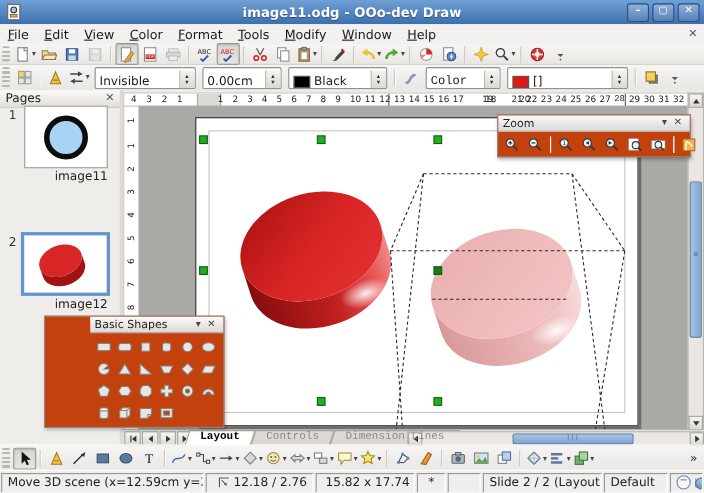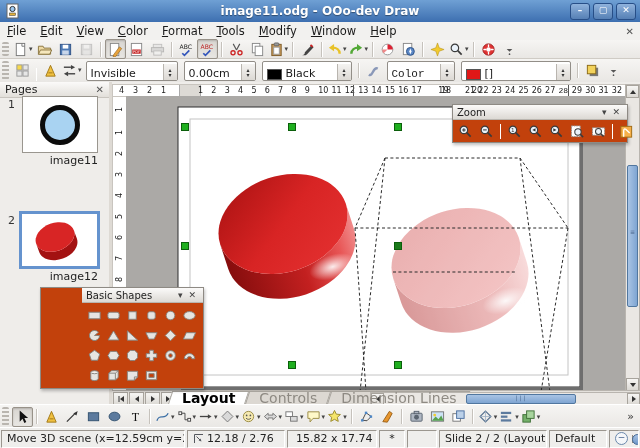--- a/index.html
+++ b/index.html
@@ -73,21 +73,21 @@
   .sb .thumb{position:absolute;background:linear-gradient(90deg,#A9C4E4,#7FA5D2);border:1px solid #51779F;border-radius:2px;}
   #hsb-thumb{background:linear-gradient(#A9C4E4,#7FA5D2);}
   .gripdots{font-size:6px;color:#47648B;line-height:4px;text-align:center;}
   .tri{width:0;height:0;}
   
   #tabrow{position:absolute;left:0;top:308px;width:528px;height:14px;background:#E4E1DC;border-top:1px solid #B9B5AF;}
   .tnav{position:absolute;top:1px;display:flex;}
   .tnav .nbtn{width:13px;height:12px;background:linear-gradient(#F7F6F4,#DBD8D3);border:1px solid #A8A49D;margin-right:1px;
     display:flex;align-items:center;justify-content:center;}
   #tabs{position:absolute;left:58px;top:0;height:14px;display:flex;}
-  .tab{position:relative;height:14px;padding:0 12px;line-height:14px;font-size:14px;color:#8E8A83;}
+  .tab{position:relative;height:14px;padding:0 12px;line-height:14px;font-size:10px;color:#8E8A83;font-family:Liberation Mono, monospace;}
   .tab::before{content:"";position:absolute;inset:0;transform:skewX(-18deg);background:#DCD8D2;border:1px solid #A8A49D;border-bottom:none;z-index:0;}
   .tab.active{color:#000;font-weight:bold;}
   .tab.active::before{background:#FFFFFF;}
   .tab span{position:relative;z-index:1;}
   
   .palette{position:absolute;background:#c2410c;border:1px solid #8E8A84;box-shadow:1px 2px 3px rgba(0,0,0,.25);z-index:30;}
   .palette .ptitle{height:14px;background:linear-gradient(#FBFAF9,#DCD9D4);border-bottom:1px solid #B9B5AF;
     display:flex;align-items:center;padding:0 4px;font-size:10px;color:#222;}
   .palette .ptitle .sp{flex:1;}
   .palette .ptitle .pbtn{font-size:9px;color:#444;padding:0 3px;}
@@ -1041,21 +1041,21 @@
           </span>
           <span class="dd">▾</span>
         </span>
       </span>
     <span style="flex:1;"></span>
     <span style="margin-right:6px;font-size:11px;color:#333;">»</span>
   </div>
 
   <div id="statusbar">
     <span class="scell" style="width:172px;">Move 3D scene (x=12.59cm y=2.19cm)</span>
-    <span class="scell" style="width:86px;">
+    <span class="scell" style="width:86px;justify-content:flex-end;">
       <svg width="11" height="11" viewBox="0 0 11 11">
           <path d="M1.5 10V1.5H10" fill="none" stroke="#55585E"></path>
           <path d="M3.5 3.5l4 4" stroke="#55585E"></path>
           <path d="M8.5 8.5L5.6 7.6l2-2z" fill="#55585E"></path>
         </svg>
       <span>12.18 / 2.76</span>
     </span>
     <span class="scell" style="width:78px;">
       <svg width="11" height="11" viewBox="0 0 11 11">
           <rect x="1" y="2.5" width="9" height="6.5" fill="none" stroke="#55585E"></rect>

